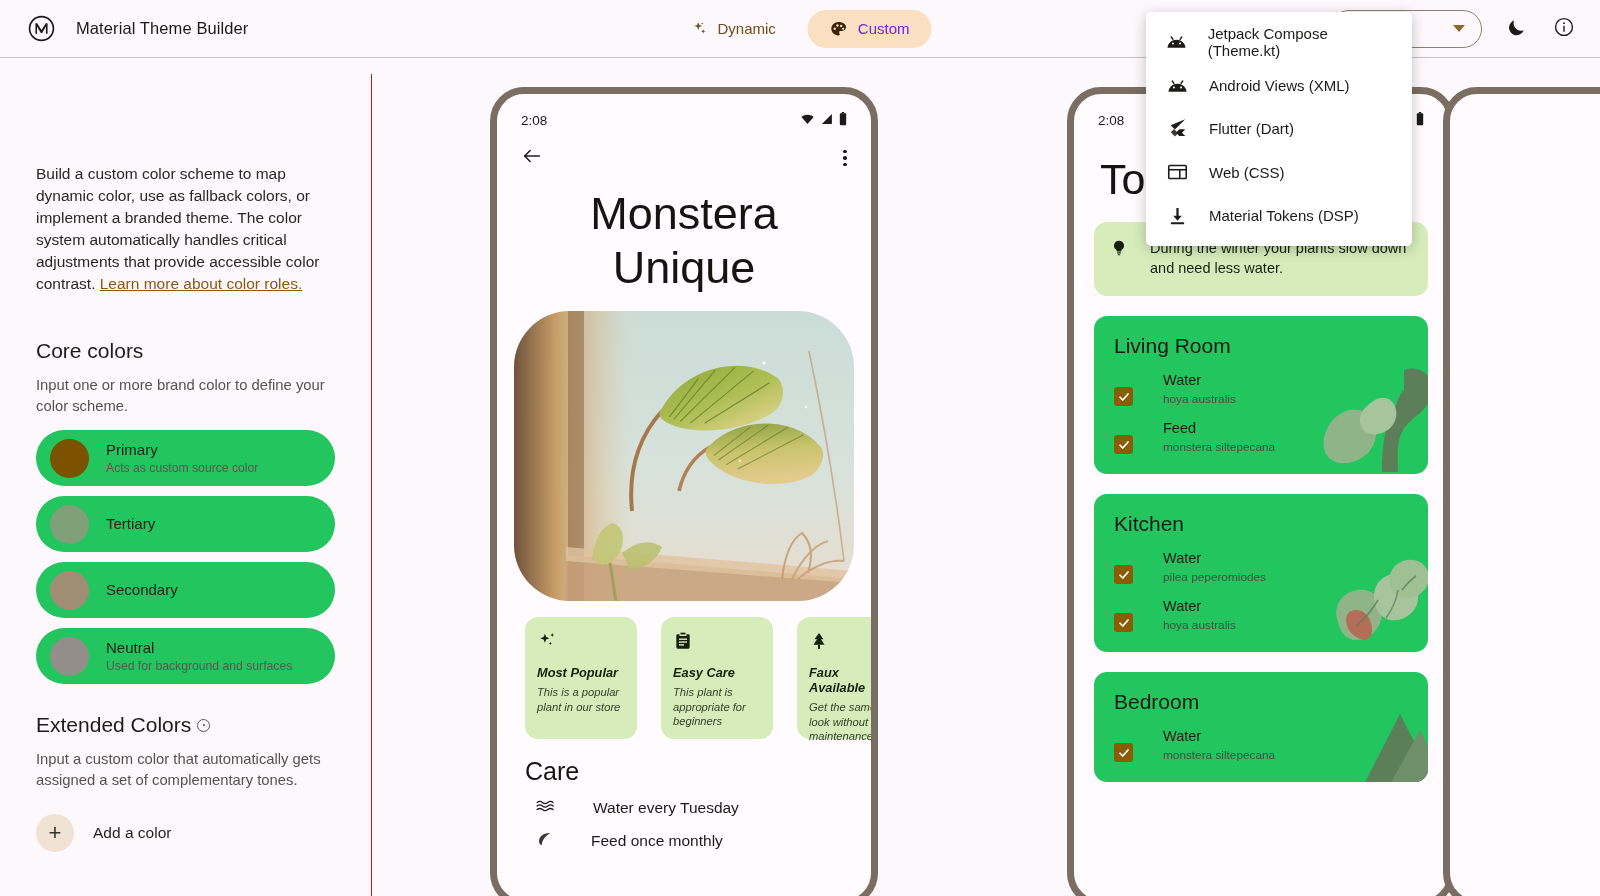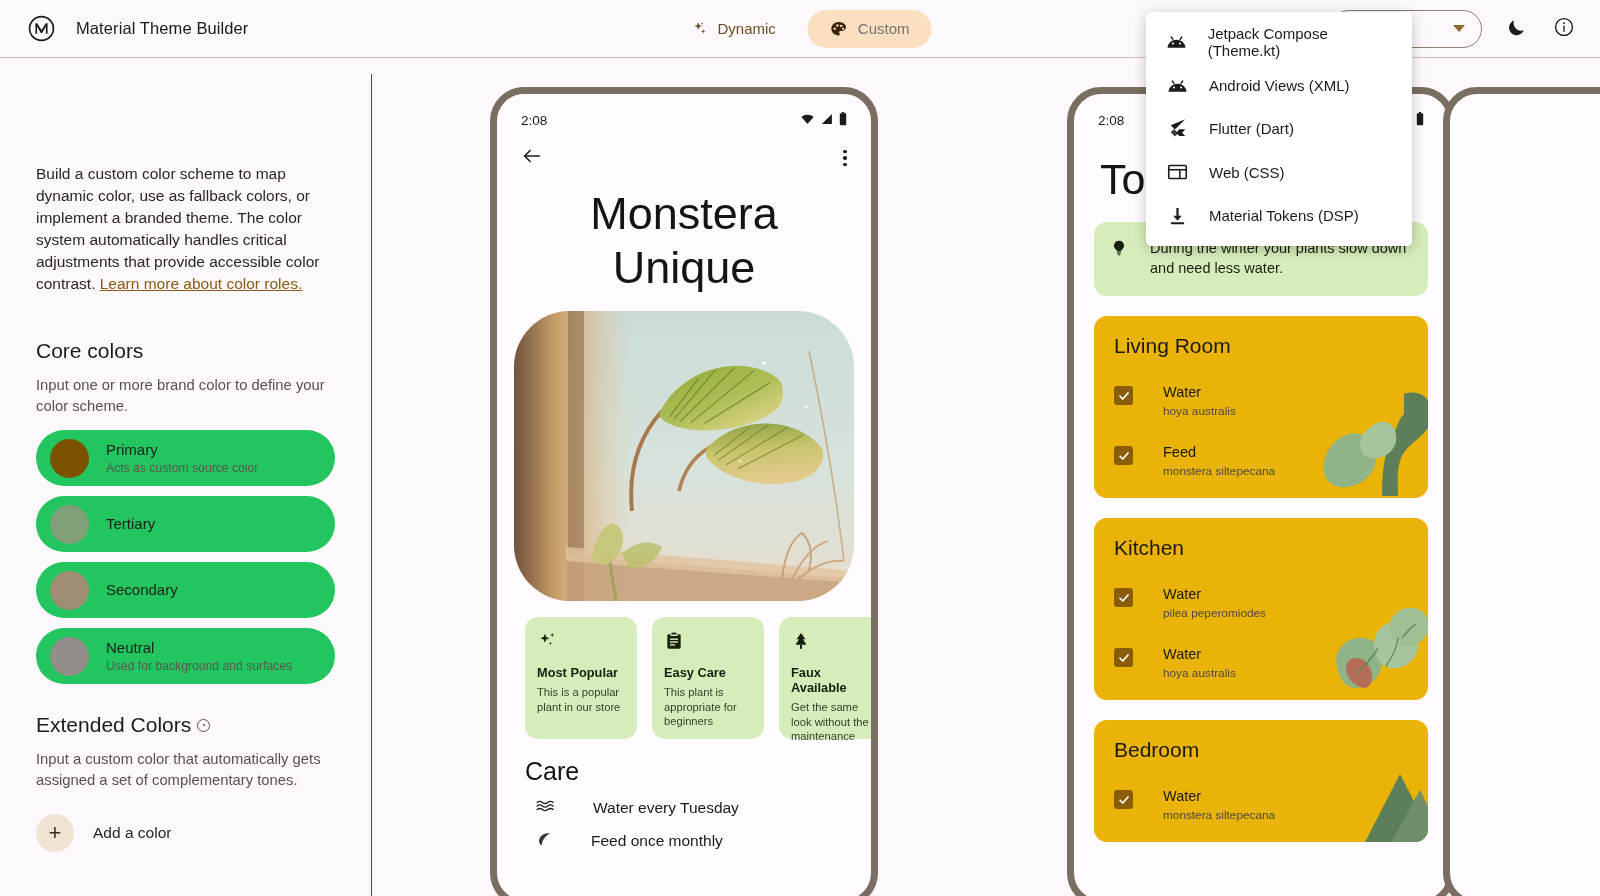--- a/index.html
+++ b/index.html
@@ -25,21 +25,21 @@
     position: absolute; left: 50%; transform: translateX(-50%);
     display: flex; align-items: center; gap: 10px;
   }
   .mode-btn {
     display: flex; align-items: center; gap: 10px;
     border: none; background: transparent; cursor: pointer;
     border-radius: 22px; padding: 10px 22px;
     font-family: "Liberation Sans", sans-serif; font-size: 15px;
     color: #6f4d1e;
   }
-  .mode-btn.active { background: #fadfc1; color: #737373; justify-content: center; }
+  .mode-btn.active { background: #fadfc1; color: #6d28d9; justify-content: center; }
   .mode-btn svg { display: block; }
 
   .topbar-right {
     position: absolute; right: 22px; display: flex; align-items: center; gap: 20px;
   }
   .export-select {
     display: flex; align-items: center; justify-content: flex-end;
     width: 152px; height: 38px; border: 1px solid #8d7f72;
     border-radius: 19px; padding-right: 16px; background: transparent;
     cursor: pointer; position: relative;
@@ -103,40 +103,40 @@
             padding: 16px 24px 0 24px; }
   .dots { display: flex; flex-direction: column; gap: 3px; align-items: center; cursor: pointer; }
   .dots i { width: 3.6px; height: 3.6px; background: #1d1b1a; border-radius: 50%; display: block; }
 
   .plant-title { margin-top: 16px; text-align: center; font-size: 45px;
                  line-height: 54px; color: #161412; font-weight: 400; }
 
   .photo { margin: 16px auto 0 auto; width: 340px; height: 290px; border-radius: 56px;
            overflow: hidden; position: relative; }
 
-  .chips { display: flex; gap: 15px; padding: 16px 0 0 28px; }
+  .chips { display: flex; gap: 24px; padding: 16px 0 0 28px; font-style: italic; }
   .chip { flex: 0 0 112px; height: 122px; background: #d6edbb; border-radius: 13px;
           padding: 13px 12px; cursor: pointer; }
   .chip-icon { height: 26px; color: #16200c; }
   .chip-title { margin-top: 9px; font-size: 12.8px; color: #14210a; font-weight: 600; }
   .chip-body { margin-top: 5px; font-size: 11.2px; line-height: 14.5px; color: #33402a; }
 
   .care-h { margin: 18px 0 0 28px; font-size: 25px; color: #161412; }
   .care-item { display: flex; align-items: center; gap: 36px; margin: 12px 0 0 38px; }
   .care-txt { font-size: 15.5px; color: #1d1b1a; }
 
   .today-title { margin: 26px 0 0 26px; font-size: 43px; color: #161412; }
   .tip { margin: 18px 20px 0 20px; background: #d6edbb; border-radius: 13px;
          padding: 16px 16px 18px 16px; display: flex; gap: 22px; }
   .tip-txt { font-size: 14.5px; line-height: 20px; color: #16200c; }
 
-  .room-card { margin: 20px 20px 0 20px; background: #eab308; border-radius: 13px;
+  .room-card { margin: 20px 20px 0 20px; background: #22c55e; border-radius: 13px;
                padding: 18px 20px 20px 20px; position: relative; overflow: hidden; }
   .room-name { font-size: 21px; color: #1c1a18; }
-  .task { display: flex; align-items: flex-start; gap: 30px; margin-top: 26px; position: relative; z-index: 2; }
+  .task { display: flex; align-items: flex-end; gap: 30px; margin-top: 14px; position: relative; z-index: 2; }
   .cb { width: 19px; height: 19px; border-radius: 3px; background: #8a5c06;
         display: flex; align-items: center; justify-content: center; flex: 0 0 19px;
         margin-top: 2px; cursor: pointer; }
   .task-name { font-size: 14.5px; color: #1c1a18; line-height: 17px; }
   .task-sub { font-size: 11.8px; color: #4e4944; margin-top: 3px; }
   .leafart { position: absolute; right: -10px; bottom: -8px; z-index: 1; }
 
   
   .menu {
     position: absolute; top: 12px; left: 1146px; width: 266px;

